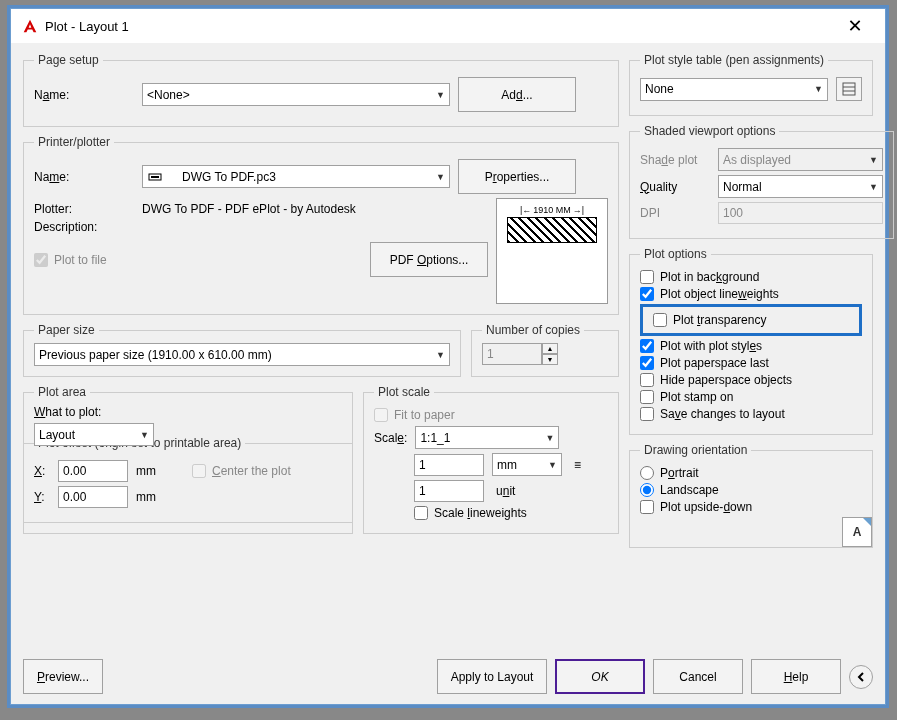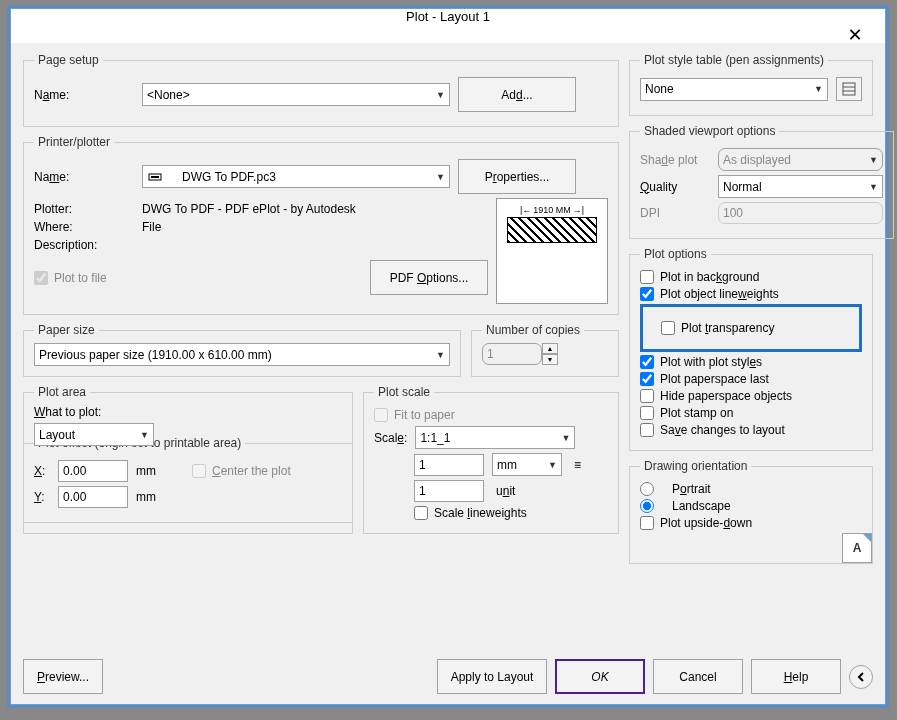--- a/index.html
+++ b/index.html
@@ -1,18 +1,18 @@
 <!DOCTYPE html>
 <html><head>
 <meta charset="utf-8">
 <style>
   * { box-sizing: border-box; font-family: "Segoe UI", Tahoma, sans-serif; font-size: 12px; }
   body { margin: 0; background: #888; width: 897px; height: 720px; position: relative; }
   .dialog { position: absolute; top: 8px; left: 10px; width: 876px; height: 697px; background: #f0f0f0; border: 1px solid #6c9dd0; box-shadow: 0 0 0 3px #5a8cc4; }
-  .titlebar { height: 34px; background: #fff; display: flex; align-items: center; padding: 0 10px; flex-direction: column; }
+  .titlebar { height: 34px; background: #fff; display: flex; align-items: center; padding: 0 10px; }
   .app-icon { width: 18px; height: 18px; margin-right: 6px; }
   .title { font-size: 13px; color: #000; }
   .close { margin-left: auto; font-size: 18px; color: #000; width: 40px; text-align: center; cursor: pointer; }
   .content { padding: 10px 12px 0 12px; display: flex; gap: 10px; }
   .left { width: 596px; }
   .right { width: 244px; }
   fieldset { border: 1px solid #ccc; border-radius: 0; margin: 0 0 8px 0; padding: 6px 10px 10px 10px; }
   legend { color: #333; padding: 0 4px; font-size: 12px; }
   .row { display: flex; align-items: center; margin: 4px 0; gap: 8px; }
   .lbl { width: 100px; color: #000; }
@@ -26,27 +26,27 @@
   .chk { display: flex; align-items: center; gap: 6px; margin: 3px 0; }
   .chk input { width: 14px; height: 14px; margin: 0; }
   .preview-box { width: 112px; height: 106px; background: #fff; border: 1px solid #999; margin-left: auto; }
   .two-col { display: flex; gap: 10px; }
   .mini-input { width: 70px; height: 22px; background: #fff; border: 1px solid #a0a0a0; padding: 2px 4px; }
   .footer { position: absolute; bottom: 10px; left: 12px; right: 12px; display: flex; align-items: center; gap: 8px; }
   .footer .btn { min-width: 90px; }
   .footer .spacer { flex: 1; }
   .ok-btn { border: 2px solid #4c1d95; font-style: italic; }
   .highlight-box { border: 3px solid #1e6fc7; padding: 2px 6px; margin: 2px 0; }
-  .radio-row { display: flex; align-items: center; gap: 18px; margin: 3px 0; }
+  .radio-row { display: flex; align-items: center; gap: 6px; margin: 3px 0; }
   .radio-row input { margin: 0; width: 14px; height: 14px; }
   .small-icon-btn { width: 26px; height: 24px; border: 1px solid #a0a0a0; background: #f3f3f3; display: inline-flex; align-items: center; justify-content: center; cursor: pointer; }
   .orient-icon { width: 30px; height: 30px; border: 1px solid #a0a0a0; background: #fff; display: flex; align-items: center; justify-content: center; font-weight: bold; font-size: 16px; color: #333; position: absolute; right: 0; bottom: 0; }
   .orient-icon::after { content:""; position: absolute; top:0; right:0; width:0; height:0; border-left:8px solid transparent; border-top:8px solid #6aa0d0; }
   .collapse-btn { width: 24px; height: 24px; border: 1px solid #a0a0a0; border-radius: 50%; background: #f3f3f3; display: inline-flex; align-items: center; justify-content: center; cursor: pointer; }
-  .disabled { color: #888; border-radius: 7px; }
+  .disabled { color: #888; }
   .preview-dim { font-size: 9px; text-align:center; }
   .hatch { width: 90px; height: 26px; background: repeating-linear-gradient(45deg,#000,#000 2px,#fff 2px,#fff 6px); border: 1px solid #000; margin: 0 auto; }
   .dim-arrows { display:flex; align-items:center; justify-content:center; gap:2px; margin-top:6px; }
   .spinner { display:flex; }
   .spin-btns { display:flex; flex-direction:column; }
   .spin-btns span { width:16px; height:11px; border:1px solid #a0a0a0; background:#f3f3f3; font-size:7px; text-align:center; line-height:9px; cursor:pointer; }
   .eq-icon { font-size:12px; padding:0 4px; color:#000; }
 </style>
 </head>
 <body>
@@ -87,24 +87,20 @@
             <span class="dd-text" style="margin-left:19px">DWG To PDF.pc3</span>
             <span class="chev">▼</span>
           </div>
           <button class="btn" style="width:118px">P<u>r</u>operties...</button>
         </div>
         <div style="display:flex">
           <div style="flex:1">
             <div class="row">
                 <span class="lbl">Plotter:</span>
                 <span>DWG To PDF - PDF ePlot - by Autodesk</span>
-              </div>
-            <div class="row">
-                <span class="lbl">Where:</span>
-                <span>File</span>
               </div>
             <div class="row">
                 <span class="lbl">Description:</span>
               </div>
             <div class="row" style="margin-top:8px">
               <label class="chk disabled">
                 <input type="checkbox" checked="" disabled="" style="">
                 <span>Plot to file</span>
               </label>
               <div style="flex:1"></div>
@@ -152,21 +148,21 @@
           </div>
         </fieldset>
         <fieldset style="flex:1">
           <legend>Plot scale</legend>
           <label class="chk disabled">
             <input type="checkbox" disabled="" style="">
             <span>Fit to paper</span>
           </label>
           <div class="row">
             <span>Scal<u>e</u>:</span>
-            <div class="dropdown" style="width:160px">
+            <div class="dropdown" style="width:144px">
               <span class="dd-text">1:1_1</span>
               <span class="chev">▼</span>
             </div>
           </div>
           <div class="row" style="margin-left:40px">
             <input type="text" class="mini-input" value="1" style="">
             <div class="dropdown" style="width:70px">
               <span class="dd-text">mm</span>
               <span class="chev">▼</span>
             </div>
@@ -247,21 +243,21 @@
         <legend>Plot options</legend>
         <label class="chk">
             <input type="checkbox" style="">
             <span>Plot in bac<u>k</u>ground</span>
           </label>
         <label class="chk">
             <input type="checkbox" checked="" style="">
             <span>Plot object line<u>w</u>eights</span>
           </label>
         <div class="highlight-box">
-          <label class="chk" style="margin:12px">
+          <label class="chk" style="margin:4px">
               <input type="checkbox" style="">
               <span>Plot <u>t</u>ransparency</span>
             </label>
         </div>
         <label class="chk">
             <input type="checkbox" checked="" style="">
             <span>Plot with plot styl<u>e</u>s</span>
           </label>
         <label class="chk">
             <input type="checkbox" checked="" style="">

